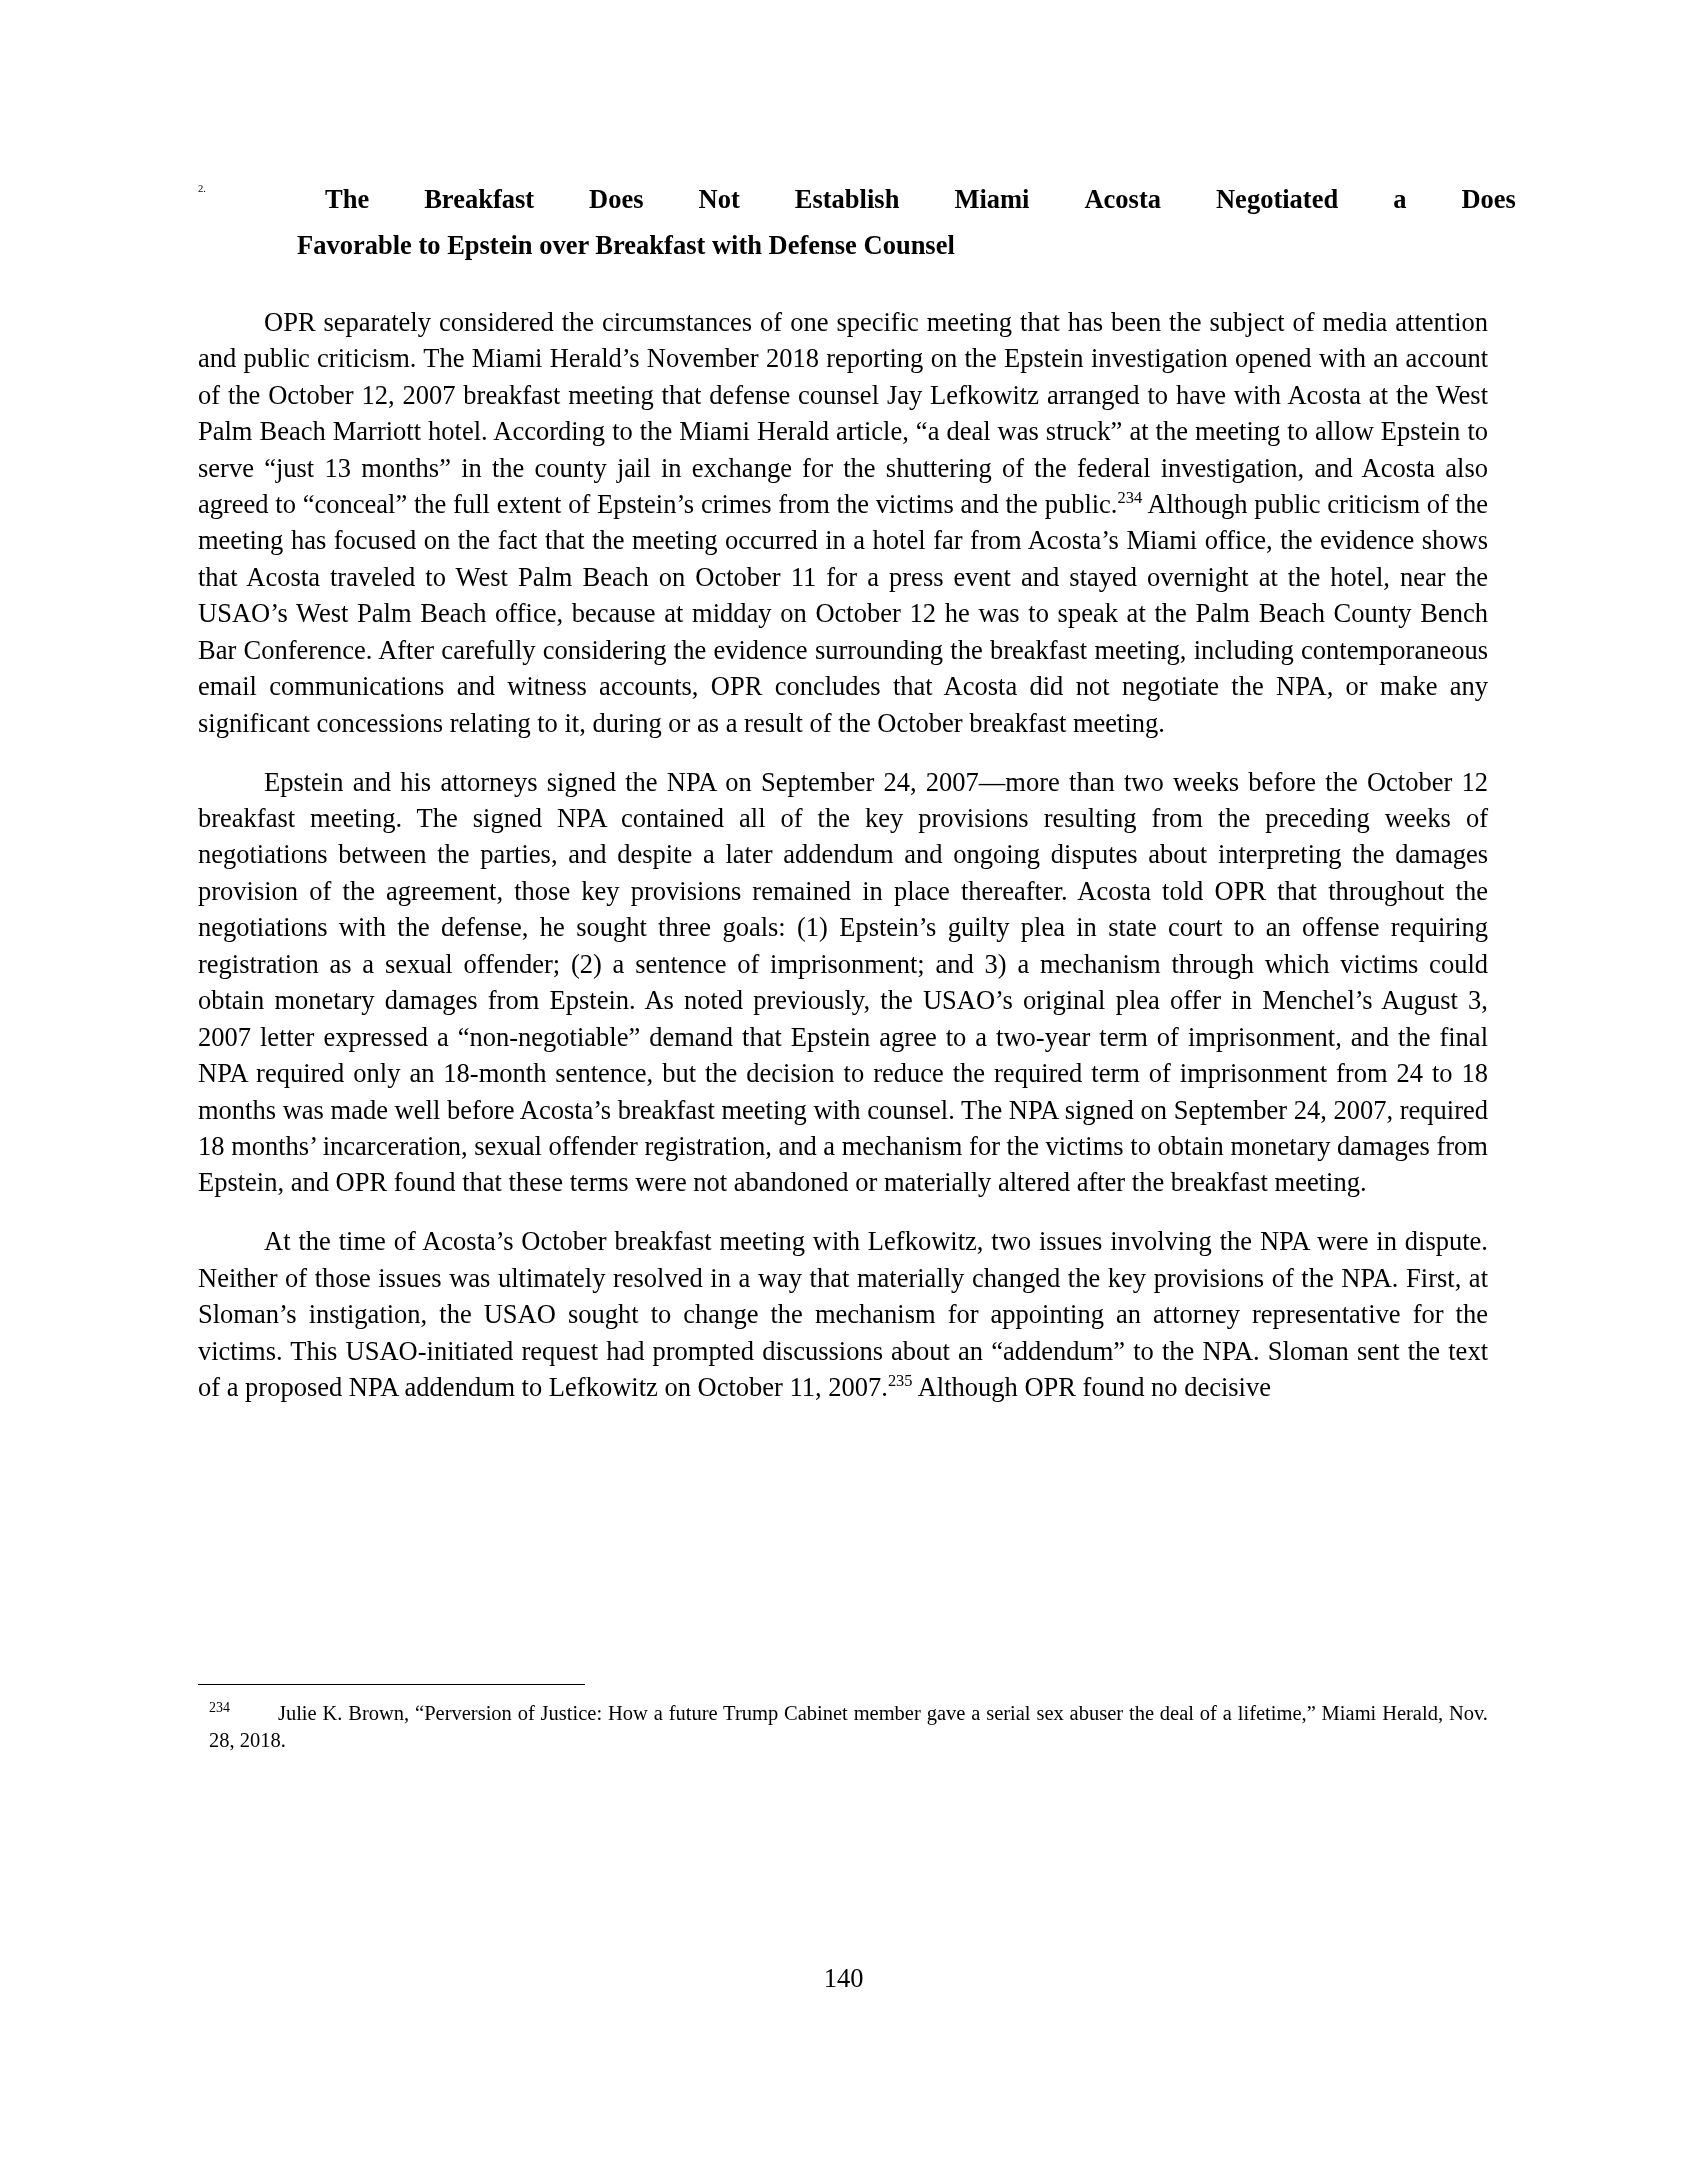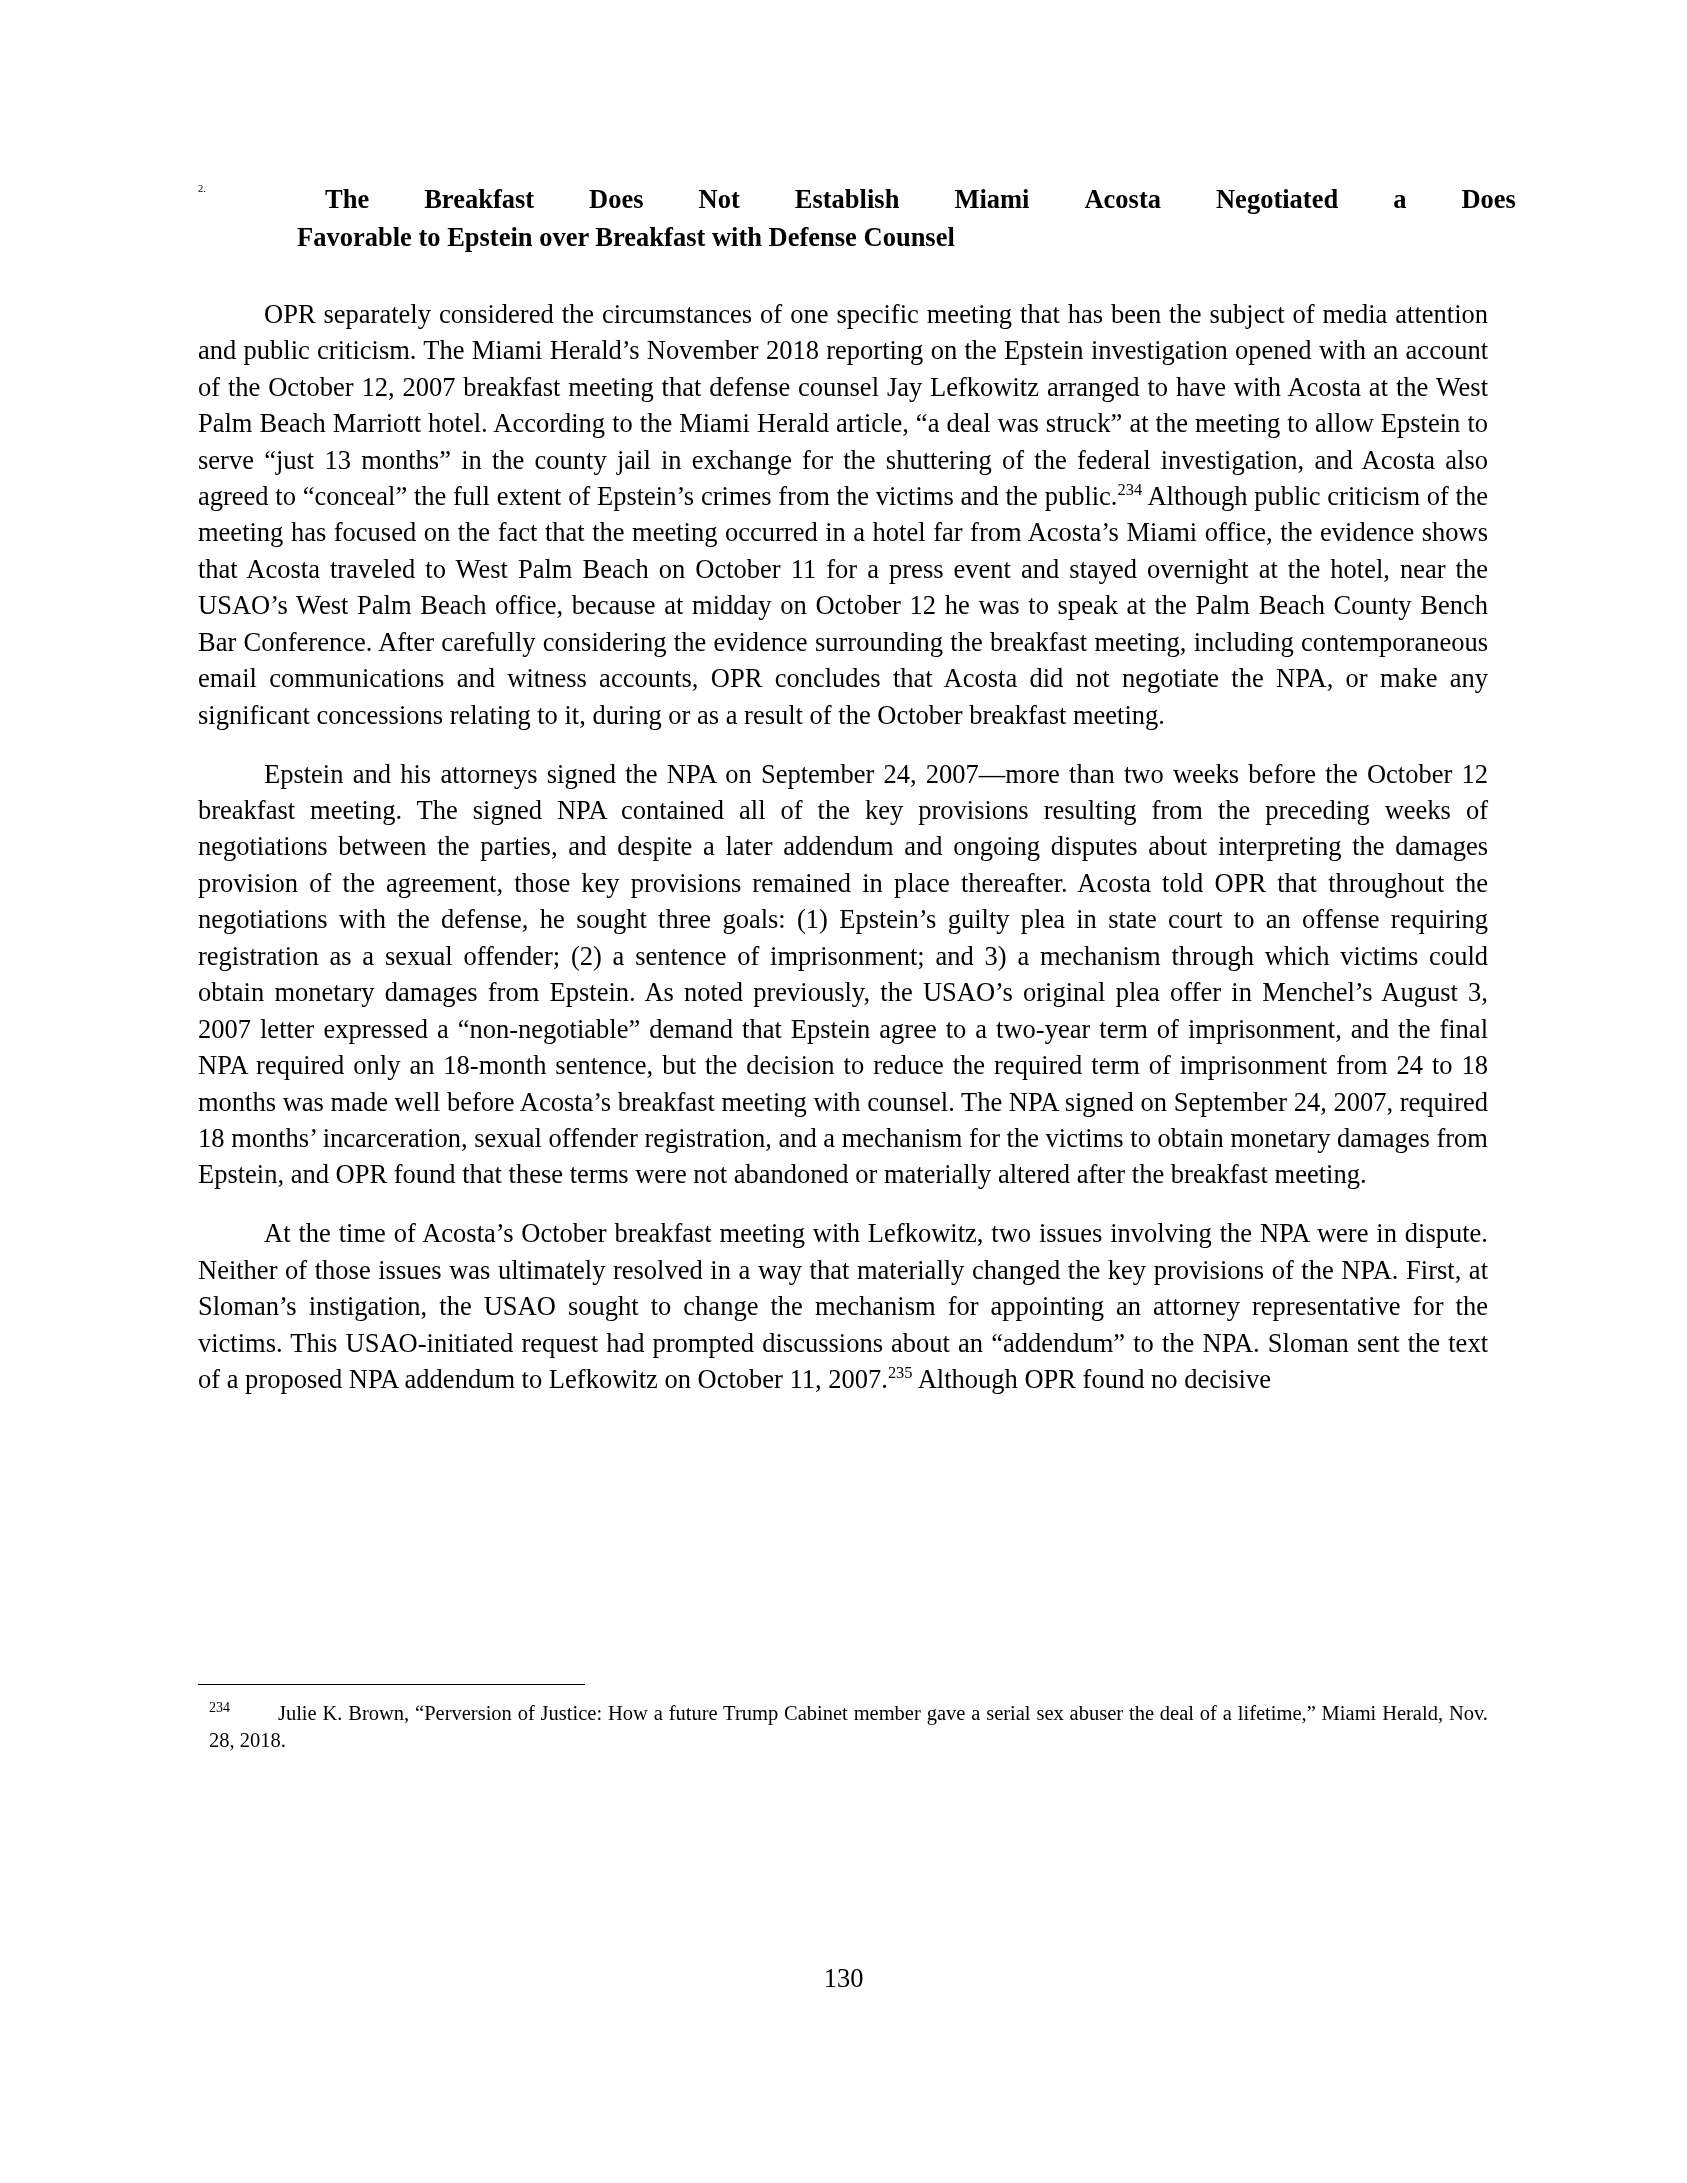--- a/index.html
+++ b/index.html
@@ -50,21 +50,21 @@
   .heading-text {
     flex: 1 1 auto;
   }
   .heading-line1 {
     display: flex;
     justify-content: space-between;
     width: 100%;
   }
   .heading-line1 > span { white-space: pre; }
   .heading-line2 {
-    margin-top: 4px;
+    margin-top: 12px;
   }
 
   
   p.body {
     font-size: 26.5px;
     line-height: 1.375;
     text-align: justify;
     text-indent: 66px;
     margin: 0 0 22.5px 0;
     hyphens: none;
@@ -147,16 +147,16 @@
     <p class="body" id="p2">Epstein and his attorneys signed the NPA on September 24, 2007—more than two weeks before the October 12 breakfast meeting.  The signed NPA contained all of the key provisions resulting from the preceding weeks of negotiations between the parties, and despite a later addendum and ongoing disputes about interpreting the damages provision of the agreement, those key provisions remained in place thereafter.  Acosta told OPR that throughout the negotiations with the defense, he sought three goals:  (1) Epstein’s guilty plea in state court to an offense requiring registration as a sexual offender; (2) a sentence of imprisonment; and 3) a mechanism through which victims could obtain monetary damages from Epstein.  As noted previously, the USAO’s original plea offer in Menchel’s August 3, 2007 letter expressed a “non-negotiable” demand that Epstein agree to a two-year term of imprisonment, and the final NPA required only an 18-month sentence, but the decision to reduce the required term of imprisonment from 24 to 18 months was made well before Acosta’s breakfast meeting with counsel.  The NPA signed on September 24, 2007, required 18 months’ incarceration, sexual offender registration, and a mechanism for the victims to obtain monetary damages from Epstein, and OPR found that these terms were not abandoned or materially altered after the breakfast meeting.</p>
     <p class="body" id="p3">At the time of Acosta’s October breakfast meeting with Lefkowitz, two issues involving the NPA were in dispute.  Neither of those issues was ultimately resolved in a way that materially changed the key provisions of the NPA.  First, at Sloman’s instigation, the USAO sought to change the mechanism for appointing an attorney representative for the victims.  This USAO-initiated request had prompted discussions about an “addendum” to the NPA.  Sloman sent the text of a proposed NPA addendum to Lefkowitz on October 11, 2007.<sup>235</sup>  Although OPR found no decisive</p>
 
   </div>
 
   <div class="footnote-area">
     <div class="footnote-rule"></div>
     <div class="footnote" id="fn0"><span class="fn-num">234</span><span class="fn-indent"></span><span>Julie K. Brown, “Perversion of Justice: How a future Trump Cabinet member gave a serial sex abuser the deal of a lifetime,” <span class="ital">Miami Herald</span>, Nov. 28, 2018.</span></div>
   </div>
 
-  <div class="page-number">130</div>
+  <div class="page-number">140</div>
 
 </div>
 
 
 </body></html>

